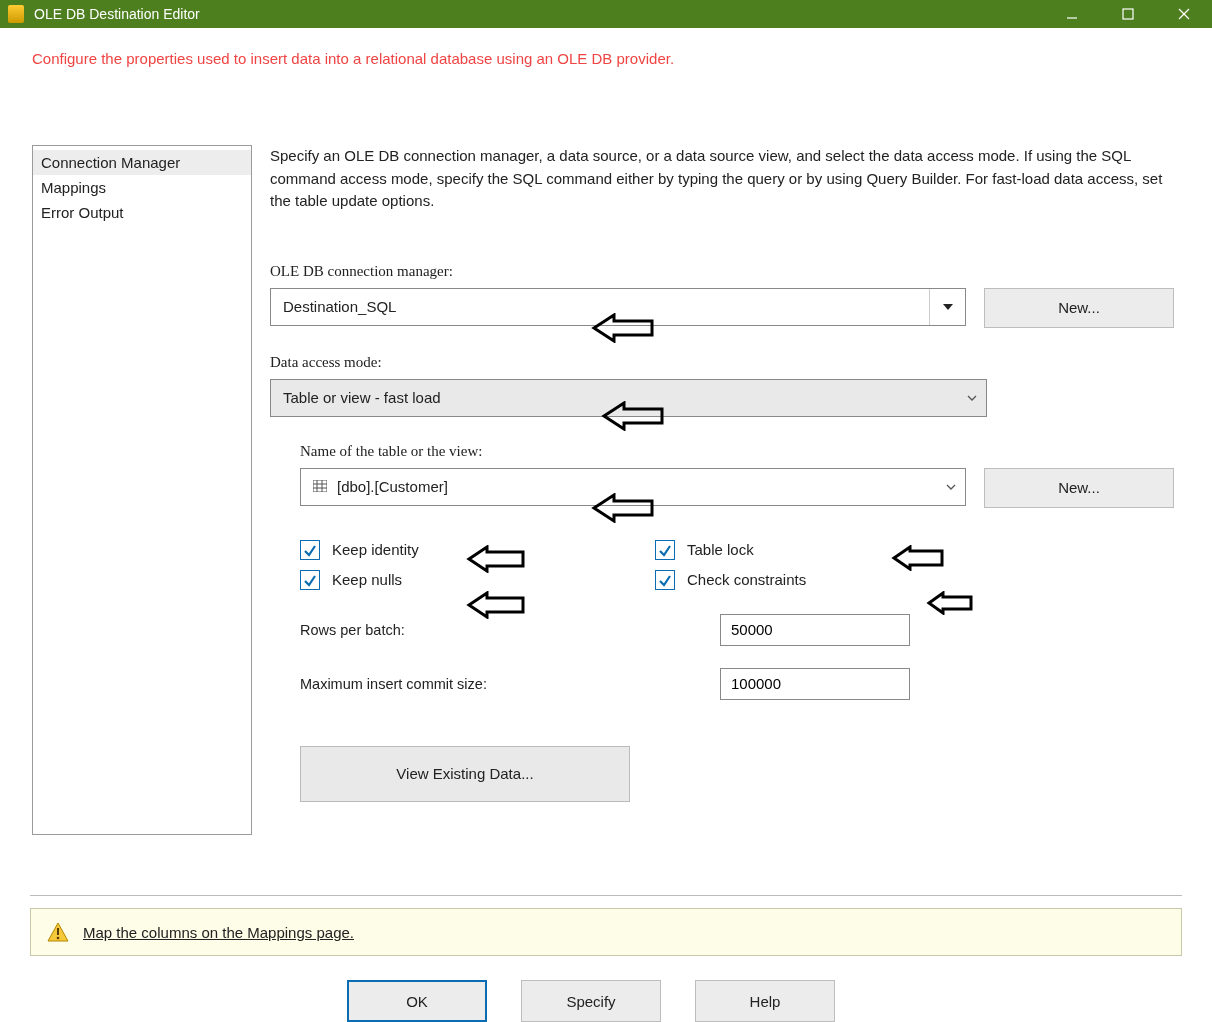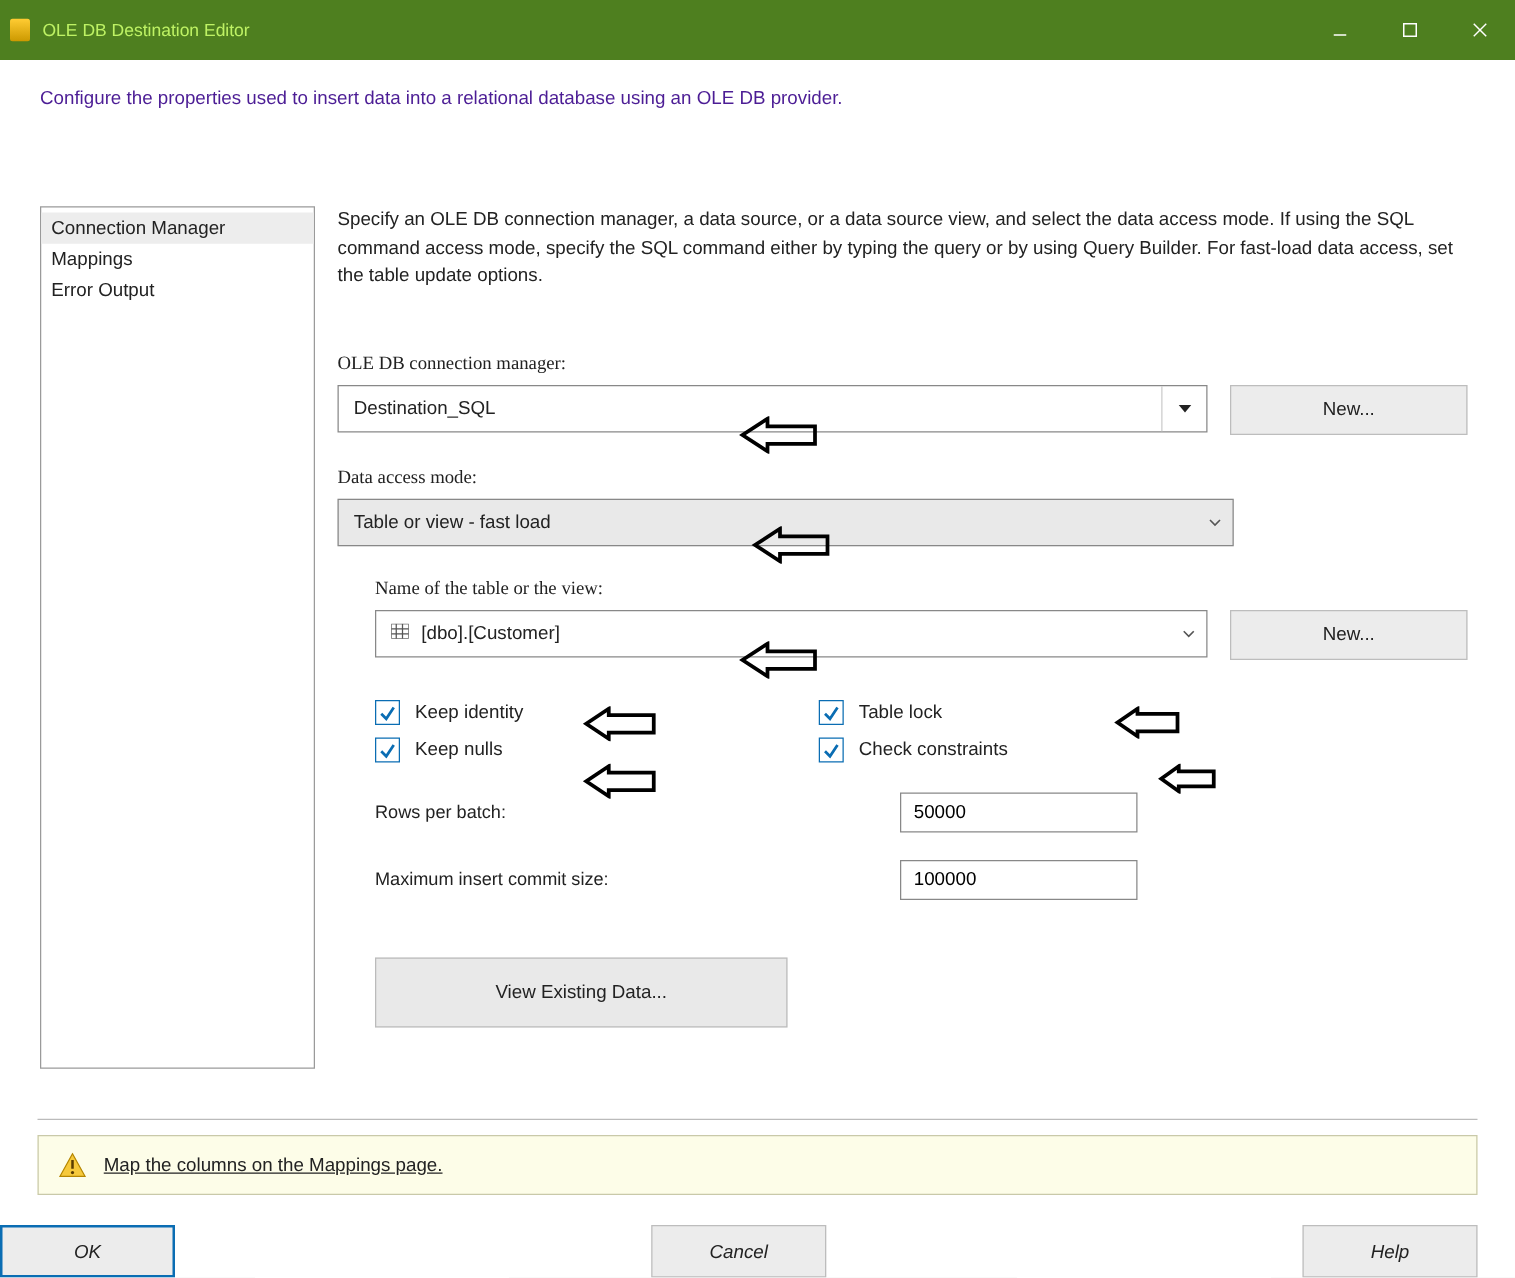--- a/index.html
+++ b/index.html
@@ -13,23 +13,23 @@
     overflow: hidden;
   }
   .window {
     width: 1212px;
     height: 1022px;
     background: #fff;
     display: flex;
     flex-direction: column;
   }
   .titlebar {
-    height: 48px;
+    height: 28px;
     background: #4e7f1f;
-    color: #bef264;
+    color: #ffffff;
     display: flex;
     align-items: center;
     padding-left: 8px;
   }
   .titlebar .app-icon {
     width: 16px; height: 18px;
     background: linear-gradient(to bottom,#ffcc33,#cc9900);
     border-radius: 2px;
     margin-right: 10px;
   }
@@ -46,21 +46,21 @@
   .titlebar .win-btn svg { stroke: #fff; stroke-width: 1.2; fill: none; }
   .content {
     flex: 1;
     padding: 22px 32px 0 32px;
     display: flex;
     flex-direction: column;
     background: #fff;
   }
   .desc {
     font-size: 15px;
-    color: #4c1d95;
+    color: #ef4444;
     margin-bottom: 78px;
   }
   .body-row {
     display: flex;
     gap: 18px;
     flex: 1;
   }
   .sidebar {
     width: 220px;
     border: 1px solid #9a9a9a;
@@ -170,23 +170,22 @@
     background: #fdfde8;
     height: 48px;
     display:flex; align-items:center;
     padding: 16px 16px;
     gap: 14px;
     font-size: 15px;
     text-decoration: underline;
   }
   .warning-bar .warn-icon svg { display:block; }
   .footer {
-    display:flex; justify-content:space-between; gap: 34px;
+    display:flex; justify-content:center; gap: 34px;
     padding: 24px 30px 0 0;
-    font-style: italic;
   }
   .footer .btn { min-width: 140px; height: 42px; }
   
   .anno {
     position: absolute;
     pointer-events: none;
   }
 </style>
 </head>
 <body>
@@ -373,20 +372,20 @@
         </svg>
     </span>
     <span>Map the columns on the Mappings page.</span>
   </div>
 
   <div class="footer">
     <div class="btn btn-focus">
       <span>OK</span>
     </div>
     <div class="btn">
-      <span>Cancel</span>
+      <span>Specify</span>
     </div>
     <div class="btn">
       <span>Help</span>
     </div>
   </div>
 
 </div>
 
 </body></html>

